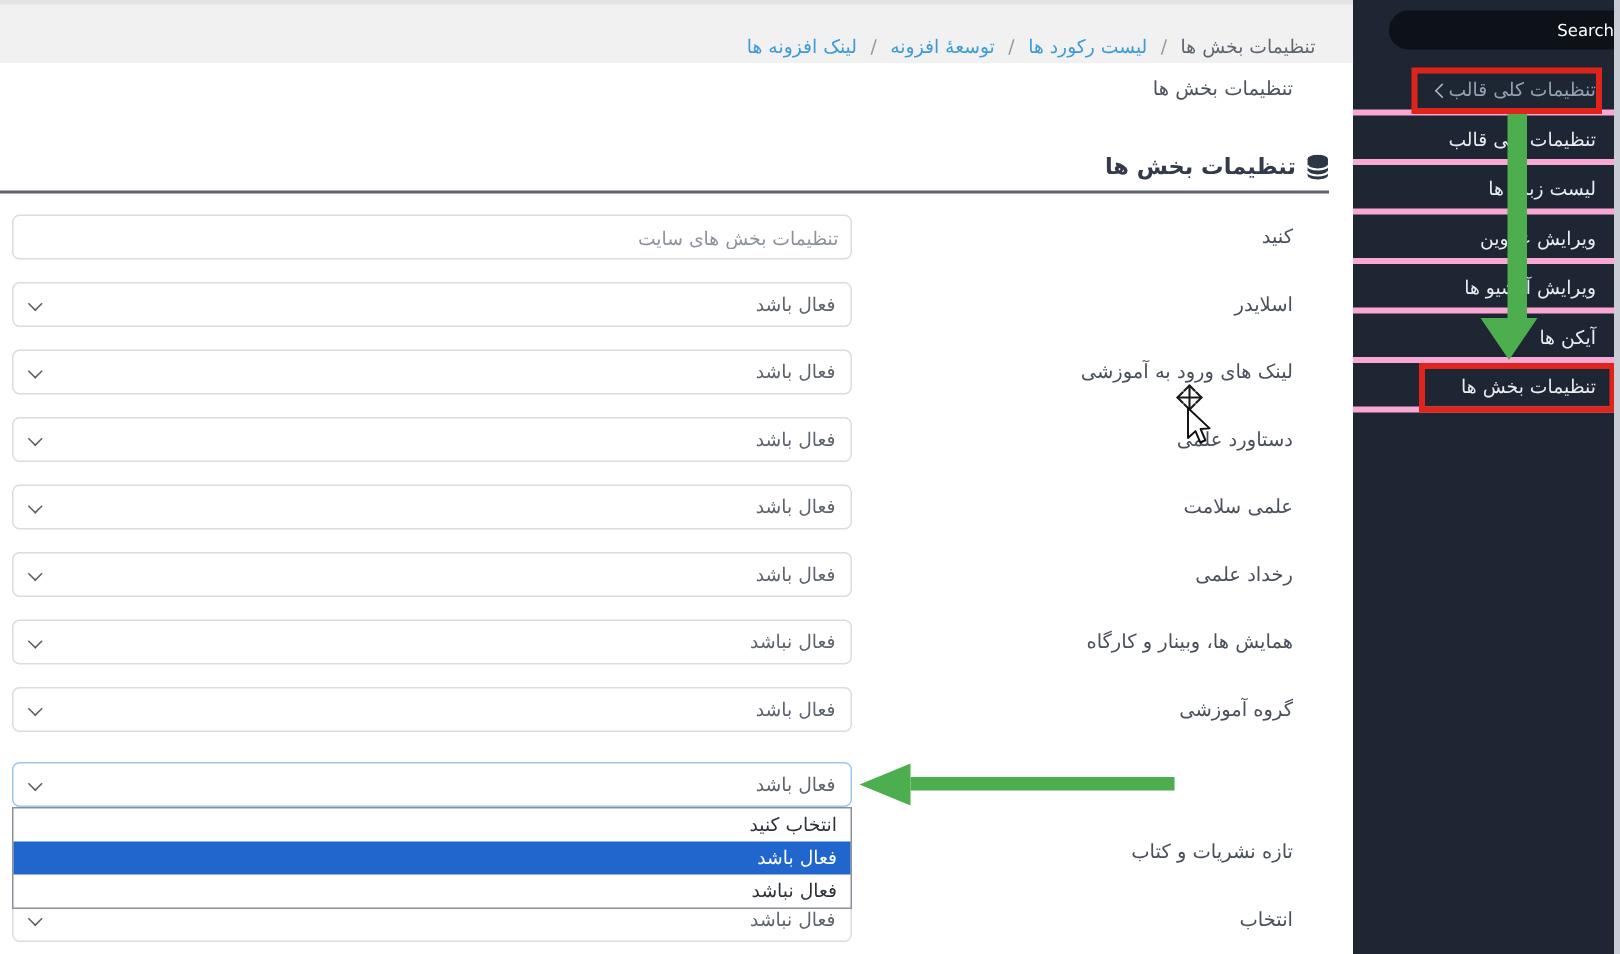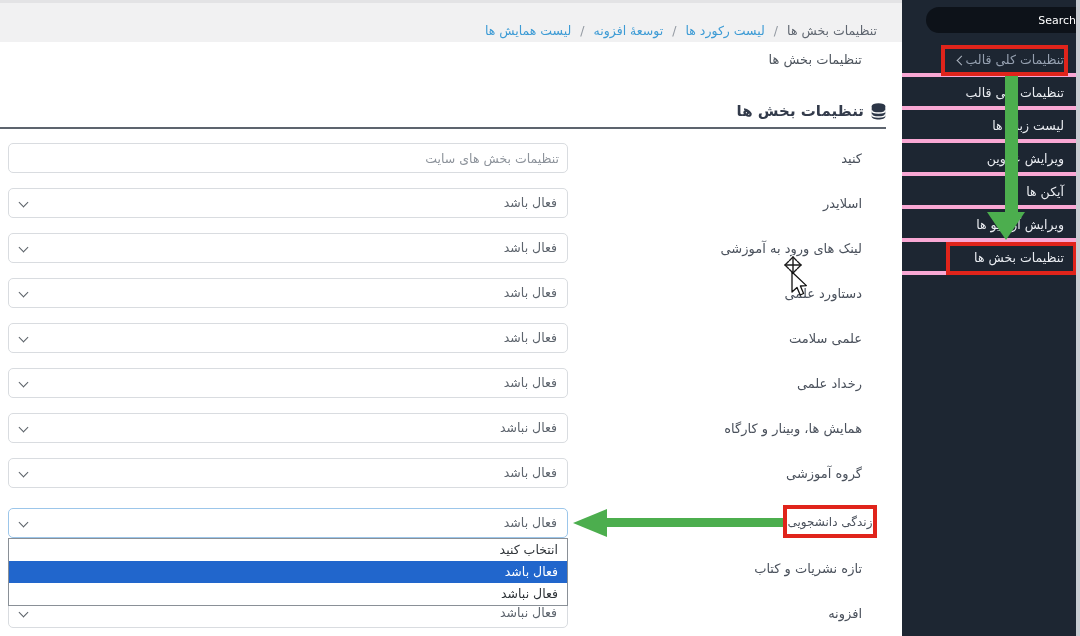--- a/index.html
+++ b/index.html
@@ -64,21 +64,21 @@
 <body>
 
 <div class="canvas">
 
   <div class="content">
     <div class="topband">
       <div class="topline"></div>
     </div>
 
     <div class="breadcrumb">
-      <span class="crumb-link">لیست همایش ها</span>
+      <span class="crumb-link">لینک افزونه ها</span>
       <span class="crumb-sep">/</span>
       <span class="crumb-link">توسعهٔ افزونه</span>
       <span class="crumb-sep">/</span>
       <span class="crumb-link">لیست رکورد ها</span>
       <span class="crumb-sep">/</span>
       <span class="crumb-current">تنظیمات بخش ها</span>
     </div>
 
     <div class="page-title">تنظیمات بخش ها</div>
 
@@ -132,35 +132,32 @@
       <span class="chev chev-down"></span>
       <span class="select-value">فعال نباشد</span>
     </div>
 
     <div class="row-label" style="top:466px">گروه آموزشی</div>
     <div class="control select" style="top:458px">
       <span class="chev chev-down"></span>
       <span class="select-value">فعال باشد</span>
     </div>
 
-    <div class="red-box label-box" style="left:783px;top:505px;width:94px;height:33px">
-      <span>زندگی دانشجویی</span>
-    </div>
     <div class="control select focused" style="top:508px">
       <span class="chev chev-down"></span>
       <span class="select-value">فعال باشد</span>
     </div>
 
     <div class="row-label" style="top:561px">تازه نشریات و کتاب</div>
     <div class="control select" style="top:553px">
       <span class="chev chev-down"></span>
       <span class="select-value"></span>
     </div>
 
-    <div class="row-label" style="top:606px">افزونه</div>
+    <div class="row-label" style="top:606px">انتخاب</div>
     <div class="control select" style="top:598px">
       <span class="chev chev-down"></span>
       <span class="select-value">فعال نباشد</span>
     </div>
 
     <div class="dropdown">
       <div class="opt">انتخاب کنید</div>
       <div class="opt selected">فعال باشد</div>
       <div class="opt">فعال نباشد</div>
     </div>
@@ -181,24 +178,24 @@
       <div class="side-item">
         <span>تنظیمات کلی قالب</span>
       </div>
       <div class="side-item">
         <span>لیست زبان ها</span>
       </div>
       <div class="side-item">
         <span>ویرایش عناوین</span>
       </div>
       <div class="side-item">
+        <span>ویرایش آرشیو ها</span>
+      </div>
+      <div class="side-item">
         <span>آیکن ها</span>
-      </div>
-      <div class="side-item">
-        <span>ویرایش آرشیو ها</span>
       </div>
       <div class="side-item">
         <span>تنظیمات بخش ها</span>
       </div>
     </div>
   </div>
 
   <div class="v-tail"></div>
   <div class="v-head"></div>
   <div class="red-box" style="left:941px;top:45px;width:127px;height:31px"></div>

